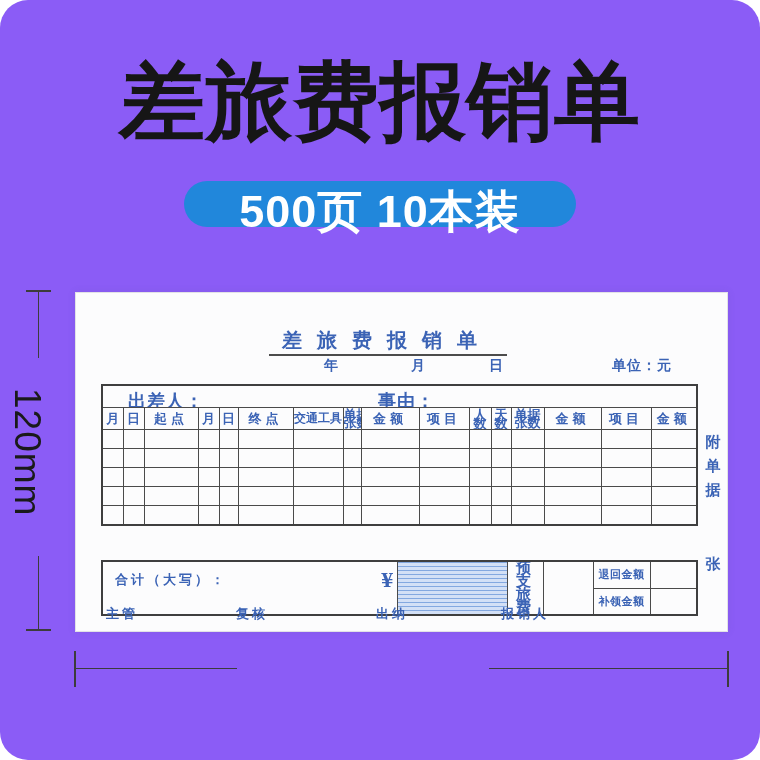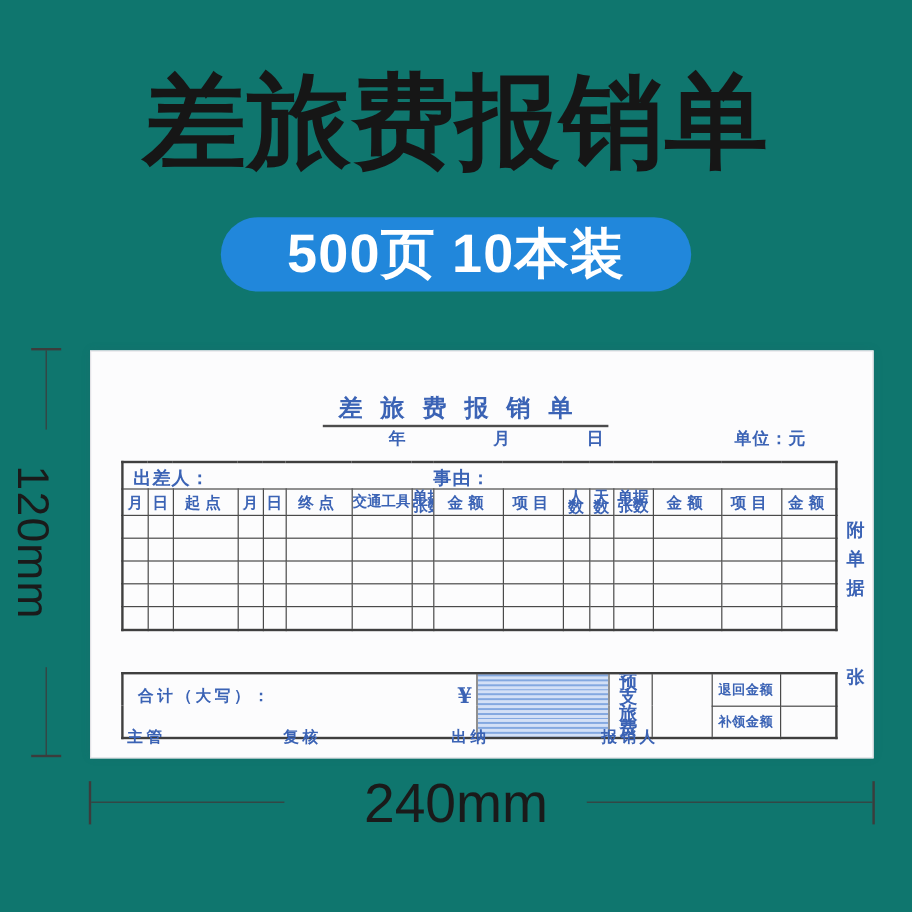--- a/index.html
+++ b/index.html
@@ -1,26 +1,26 @@
 <!DOCTYPE html>
 <html><head>
 <meta charset="utf-8">
 <style>
   html,body{margin:0;padding:0;}
   body{background:#ffffff;font-family:"Liberation Sans",sans-serif;}
-  .canvas{position:relative;width:760px;height:760px;background:#0f766e;overflow:hidden;}
+  .canvas{position:relative;width:760px;height:760px;background:#8b5cf6;overflow:hidden;border-radius:28px;}
 
   
   .product-title{
     position:absolute;top:44px;left:0;width:760px;margin:0;
     text-align:center;font-size:86px;font-weight:900;color:#161616;
     letter-spacing:1px;font-family:"Liberation Sans",sans-serif;
   }
   .badge{
-    position:absolute;left:184px;top:181px;width:392px;height:62px;
+    position:absolute;left:184px;top:181px;width:392px;height:46px;
     background:#2187db;border-radius:32px;color:#ffffff;
     font-size:45px;font-weight:bold;line-height:62px;text-align:center;
     letter-spacing:1px;
   }
 
   
   .dim-line{position:absolute;background:#3c3c3c;}
   .vdim-label{
     position:absolute;left:6px;top:388px;height:160px;
     writing-mode:vertical-rl;text-orientation:mixed;
@@ -55,21 +55,21 @@
     border:1px solid #4a4a4a;padding:0;margin:0;
     font-family:"DejaVu Serif",serif;color:#3b63b5;font-weight:bold;
     text-align:center;vertical-align:middle;overflow:hidden;
   }
   .grid{border:2px solid #3f3f3f;}
   .rowA td{height:21px;}
   .rowB th{height:17px;font-size:12px;}
   .rowC th{height:21px;font-size:13px;}
   .data td{height:18px;}
   .who-cell{position:relative;}
-  .who,.why{position:absolute;top:3px;font-size:15px;letter-spacing:1px;color:#3b63b5;}
+  .who,.why{position:absolute;top:3px;font-size:18px;letter-spacing:1px;color:#3b63b5;margin-left:17px;}
   .who{left:8px;} .why{left:258px;}
   .ls6{letter-spacing:6px;} .ls8{letter-spacing:8px;} .ls10{letter-spacing:10px;} .ls4{letter-spacing:4px;}
   .tiny{font-size:7px;line-height:8px;}
   .tiny8{font-size:8px;line-height:9px;}
   .w1{display:inline-block;width:1em;}
   .w2{display:inline-block;width:2em;}
   .lodging{font-size:12px;letter-spacing:2px;}
 
   
   .foot{position:absolute;left:25px;top:267px;width:595px;border:2px solid #3f3f3f;}
@@ -103,21 +103,20 @@
   <div class="dim-line" style="left:26px;top:290px;width:25px;height:2px;"></div>
   <div class="dim-line" style="left:38px;top:292px;width:1px;height:66px;"></div>
   <div class="dim-line" style="left:38px;top:556px;width:1px;height:74px;"></div>
   <div class="dim-line" style="left:26px;top:629px;width:25px;height:2px;"></div>
   <div class="vdim-label">120mm</div>
 
   <div class="dim-line" style="left:74px;top:651px;width:2px;height:36px;"></div>
   <div class="dim-line" style="left:76px;top:668px;width:161px;height:1px;"></div>
   <div class="dim-line" style="left:489px;top:668px;width:238px;height:1px;"></div>
   <div class="dim-line" style="left:727px;top:651px;width:2px;height:36px;"></div>
-  <div class="hdim-label">240mm</div>
 
   <div class="paper">
 
     <div class="form-title blue">差旅费报销单</div>
     <div class="form-title-underline"></div>
 
     <span class="date-item d-year blue">年</span>
     <span class="date-item d-month blue">月</span>
     <span class="date-item d-day blue">日</span>
     <span class="unit-label blue">单位：元</span>

